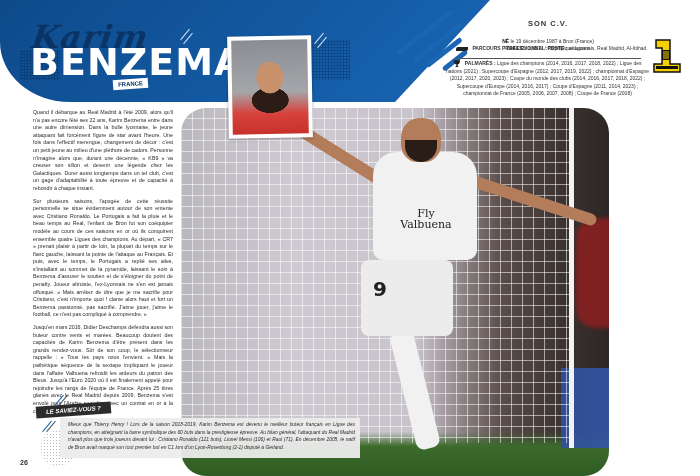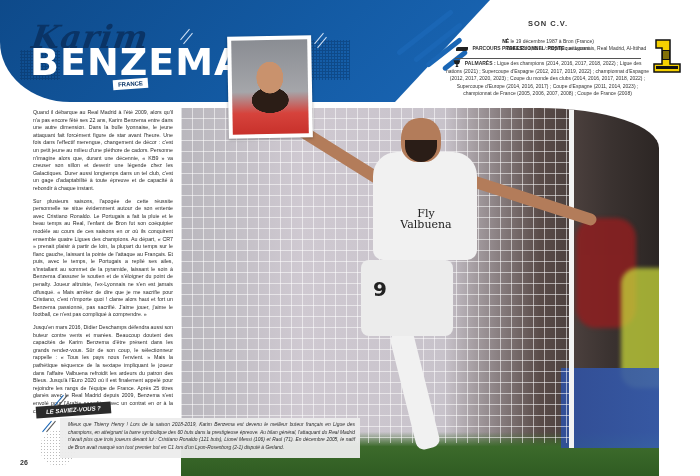--- a/index.html
+++ b/index.html
@@ -73,25 +73,26 @@
 
   
   .body-text {
     position: absolute; left: 33px; top: 109px; width: 140px;
     font-size: 5.3px; line-height: 7.6px; color: #2a2a2a; text-align: justify;
   }
   .body-text p { margin-bottom: 5px; }
 
   
   .photo {
-    position: absolute; left: 181px; top: 108px; width: 478px; height: 368px; overflow: hidden;
+    position: absolute; left: 181px; top: 108px; width: 428px; height: 368px; overflow: hidden;
     border-top-right-radius: 120px 40px;
     background:
       linear-gradient(180deg, transparent 88%, #3c6a2b 92%, #2f5c22 100%),
       linear-gradient(90deg, #b9b7bd 0%, #cfc9d1 25%, #c8c3cb 55%, #5a4c49 75%, #3a3230 90%, #2c2624 100%);
+    border-radius: 25px;
   }
   .net {
     position: absolute; left: 0; top: 0; width: 390px; height: 335px;
     background-image:
       linear-gradient(90deg, rgba(255,255,255,.55) 1px, transparent 1px),
       linear-gradient(0deg, rgba(255,255,255,.55) 1px, transparent 1px);
     background-size: 11px 11px;
   }
   .post { position: absolute; left: 388px; top: 0; width: 5px; height: 340px; background: #f3f3f3; }
   .crowd-red { position: absolute; left: 395px; top: 110px; width: 60px; height: 110px; background: #8e1f20; opacity: .85; border-radius: 20px; filter: blur(2px); }

